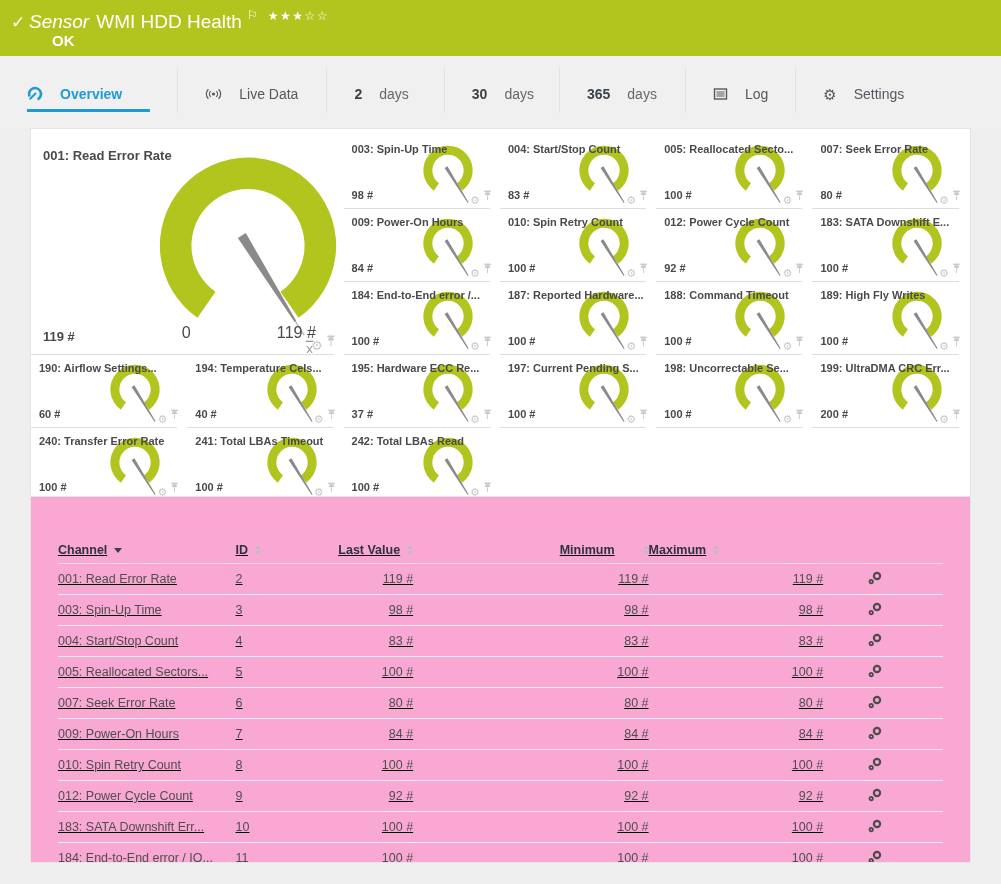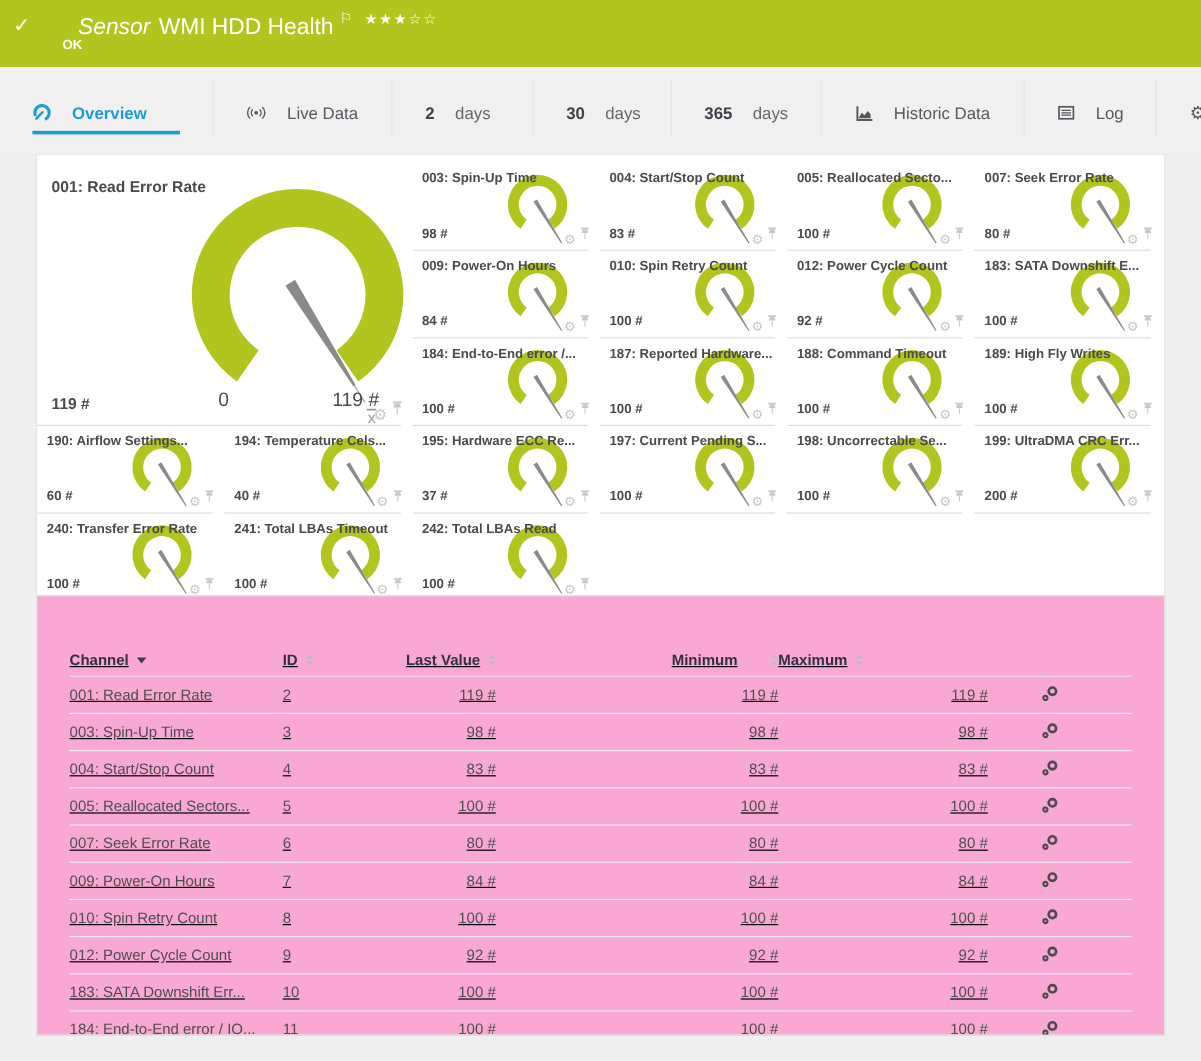--- a/index.html
+++ b/index.html
@@ -2,25 +2,25 @@
 <html><head>
 <meta charset="utf-8">
 <style>
   html,body{margin:0;padding:0;}
   body{font-family:"Liberation Sans","DejaVu Sans",sans-serif;}
   .page{position:relative;width:1001px;height:884px;overflow:hidden;background:#efefef;}
 
   
   .topbar{position:absolute;top:0;left:0;width:1001px;height:56px;background:#b2c51e;}
   .check-icon{position:absolute;left:11px;top:12px;color:#fff;font-size:17px;font-weight:bold;}
-  .title-line{position:absolute;left:29px;top:8px;color:#fff;font-size:19px;white-space:nowrap;margin-left:36px;}
+  .title-line{position:absolute;left:29px;top:8px;color:#fff;font-size:19px;white-space:nowrap;}
   .sensor-word{font-style:italic;margin-right:7px;}
   .flag-icon{font-size:12px;vertical-align:9px;margin-left:5px;}
   .stars{font-size:12px;vertical-align:8px;margin-left:10px;letter-spacing:1.5px;}
-  .ok-badge{position:absolute;left:52px;top:32px;color:#fff;font-size:11px;font-weight:bold;}
+  .ok-badge{position:absolute;left:52px;top:32px;color:#fff;font-size:15px;font-weight:bold;}
 
   
   .tabbar{position:absolute;top:56px;left:0;width:1001px;height:72px;background:#f0f0f0;}
   .tabs-inner{display:flex;align-items:flex-end;padding-left:27px;height:56px;}
   .tab{position:relative;display:flex;align-items:center;gap:17px;height:33px;box-sizing:border-box;
        font-size:14px;color:#54585f;cursor:pointer;border-bottom:3px solid transparent;padding:0 12px;white-space:nowrap;}
   .tab::before{content:'';position:absolute;left:-16px;top:-12px;bottom:-4px;width:1px;background:#e3e3e3;}
   .tab:first-child::before{display:none;}
   .tab.active{color:#1e9bd4;font-weight:bold;border-bottom-color:#1e9bd4;padding-left:0;padding-right:28px;}
   .tab .prefix{font-weight:bold;color:#3d414a;}
@@ -103,29 +103,20 @@
         <span class="prefix">2</span>
         <span class="word">days</span>
       </div>
       <div class="tab" style="margin-left:39px">
         <span class="prefix">30</span>
         <span class="word">days</span>
       </div>
       <div class="tab" style="margin-left:29px">
         <span class="prefix">365</span>
         <span class="word">days</span>
-      </div>
-      <div class="tab" style="margin-left:31px">
-        <span>
-            <svg width="16" height="15" viewBox="0 0 16 15">
-              <path d="M2.5 1.5 V13 H15" fill="none" stroke="currentColor" stroke-width="1.6"></path>
-              <path d="M3.5 11.5 L6 7 L8.5 9 L11 5.5 L13.5 8.2 V11.5 Z" fill="currentColor"></path>
-            </svg>
-          </span>
-        <span>Historic Data</span>
       </div>
       <div class="tab" style="margin-left:32px">
         <span>
             <svg width="15" height="14" viewBox="0 0 15 14">
               <rect x="1.5" y="2" width="12" height="10" fill="none" stroke="currentColor" stroke-width="1.4"></rect>
               <line x1="3.5" y1="5" x2="11.5" y2="5" stroke="currentColor" stroke-width="1"></line>
               <line x1="3.5" y1="7" x2="11.5" y2="7" stroke="currentColor" stroke-width="1"></line>
               <line x1="3.5" y1="9" x2="11.5" y2="9" stroke="currentColor" stroke-width="1"></line>
             </svg>
           </span>

